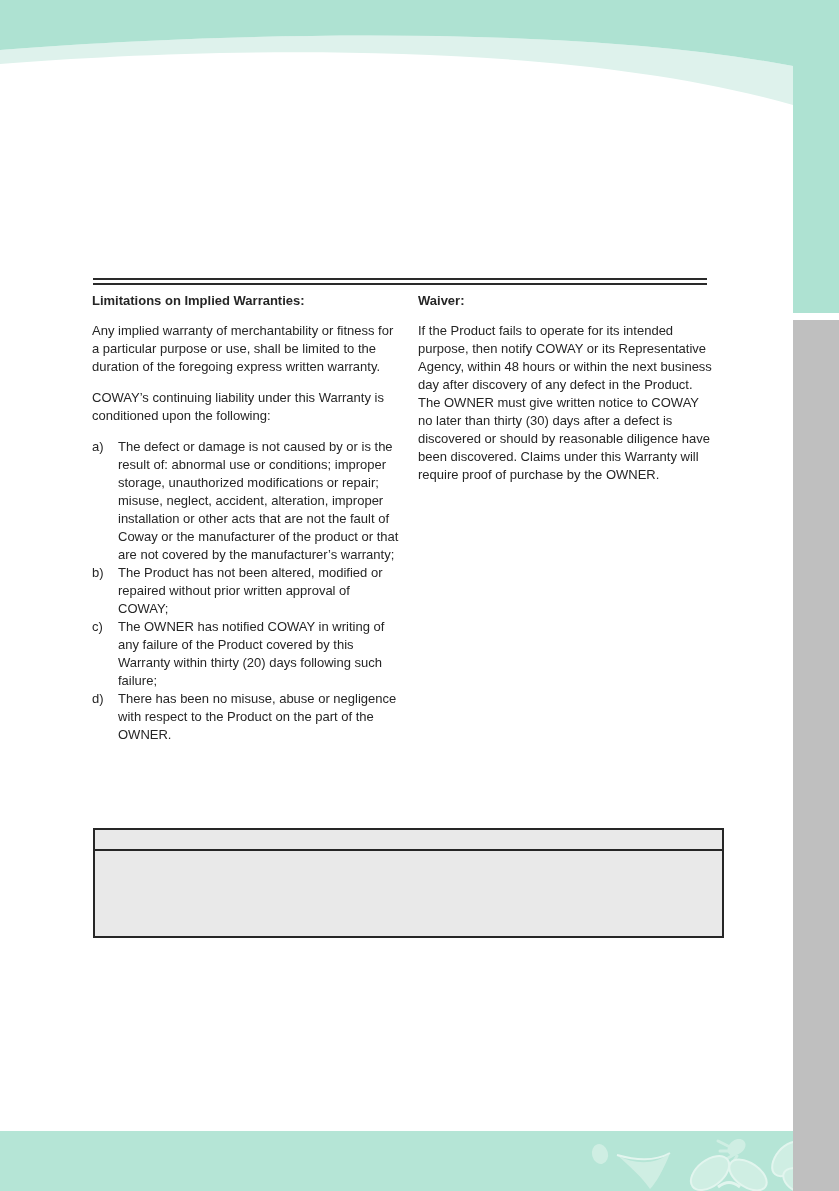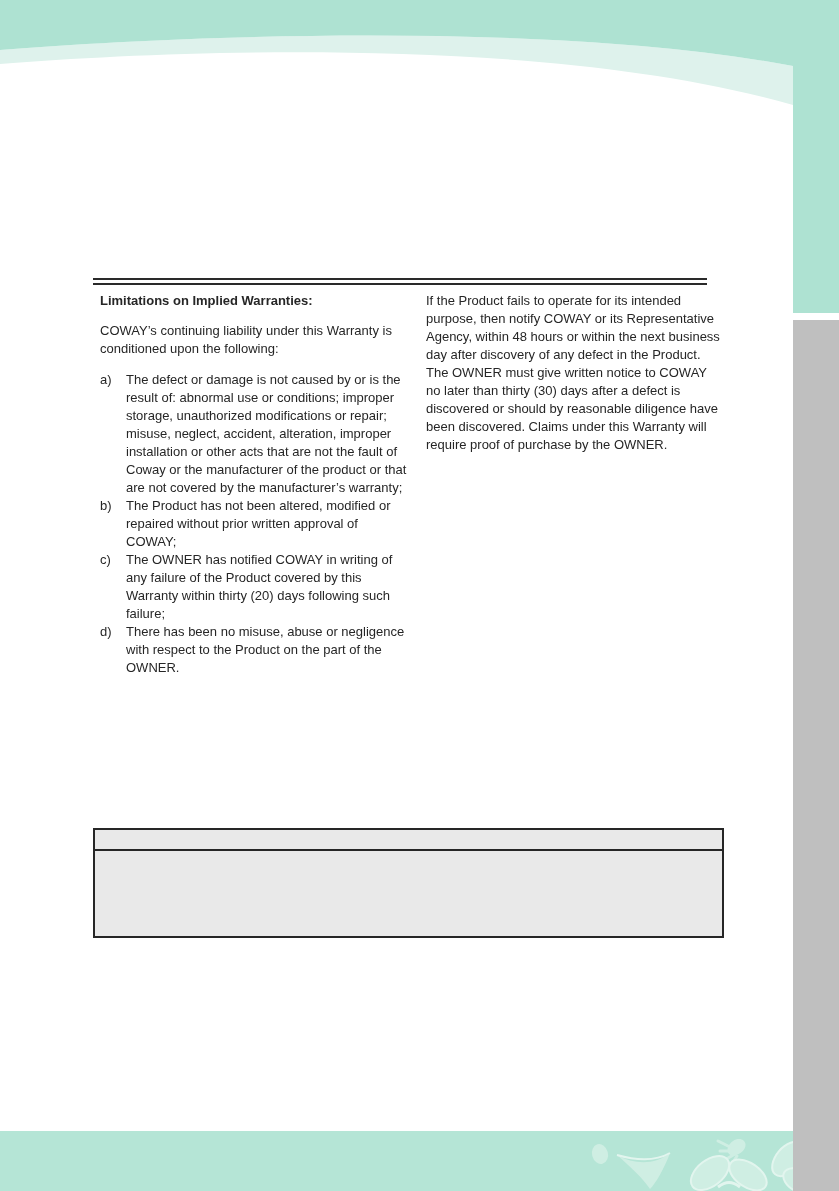--- a/index.html
+++ b/index.html
@@ -13,21 +13,21 @@
   .header-art{position:absolute;top:0;left:0;width:839px;height:320px;}
   
   .gray-strip{position:absolute;top:320px;right:0;width:46px;height:871px;background:#bfbfbf;}
   
   .double-rule{position:absolute;left:93px;top:278px;width:614px;}
   .double-rule .line{height:2px;background:#2a2a2a;}
   .double-rule .line + .line{margin-top:3px;}
   
   .columns{position:absolute;left:92px;top:292px;width:620px;display:flex;gap:16px;
            font-size:13px;line-height:18px;}
-  .col-left{flex:0 0 310px;margin-left:8px;}
+  .col-left{flex:0 0 310px;}
   .col-right{flex:0 0 294px;}
   .doc-heading{font-weight:bold;margin:16px 0 12px 0;}
   .doc-heading.first{margin-top:0;}
   .doc-para{margin:0 0 13px 0;}
   .doc-list{margin:0;padding:0;list-style:none;}
   .doc-list li{display:flex;}
   .doc-list .marker{flex:0 0 26px;}
   .doc-list .item-text{flex:1;}
   
   .notes-table{position:absolute;left:93px;top:828px;width:631px;height:110px;
@@ -52,20 +52,21 @@
 
   <div class="double-rule">
     <div class="line"></div>
     <div class="line"></div>
   </div>
 
   <div class="columns">
 
     <div class="col-left">
       <div class="doc-heading first">Limitations on Implied Warranties:</div>
+      <p class="doc-para">Any implied warranty of merchantability or fitness for a particular purpose or use, shall be limited to the duration of the foregoing express written warranty.</p>
 
       <p class="doc-para">COWAY’s continuing liability under this Warranty is conditioned upon the following:</p>
 
       <ul class="doc-list">
         <li>
           <span class="marker">a)</span>
           <span class="item-text">The defect or damage is not caused by or is the result of: abnormal use or conditions; improper storage, unauthorized modifications or repair; misuse, neglect, accident, alteration, improper installation or other acts that are not the fault of Coway or the manufacturer of the product or that are not covered by the manufacturer’s warranty;</span>
         </li>
         <li>
           <span class="marker">b)</span>
@@ -76,20 +77,21 @@
           <span class="item-text">The OWNER has notified COWAY in writing of any failure of the Product covered by this Warranty within thirty (20) days following such failure;</span>
         </li>
         <li>
           <span class="marker">d)</span>
           <span class="item-text">There has been no misuse, abuse or negligence with respect to the Product on the part of the OWNER.</span>
         </li>
       </ul>
     </div>
 
     <div class="col-right">
+      <div class="doc-heading first">Waiver:</div>
 
       <p class="doc-para">If the Product fails to operate for its intended purpose, then notify COWAY or its Representative Agency, within 48 hours or within the next business day after discovery of any defect in the Product. The OWNER must give written notice to COWAY no later than thirty (30) days after a defect is discovered or should by reasonable diligence have been discovered. Claims under this Warranty will require proof of purchase by the OWNER.</p>
     </div>
 
   </div>
 
   <div class="notes-table">
     <div class="head-row"></div>
     <div class="body-row"></div>
   </div>

